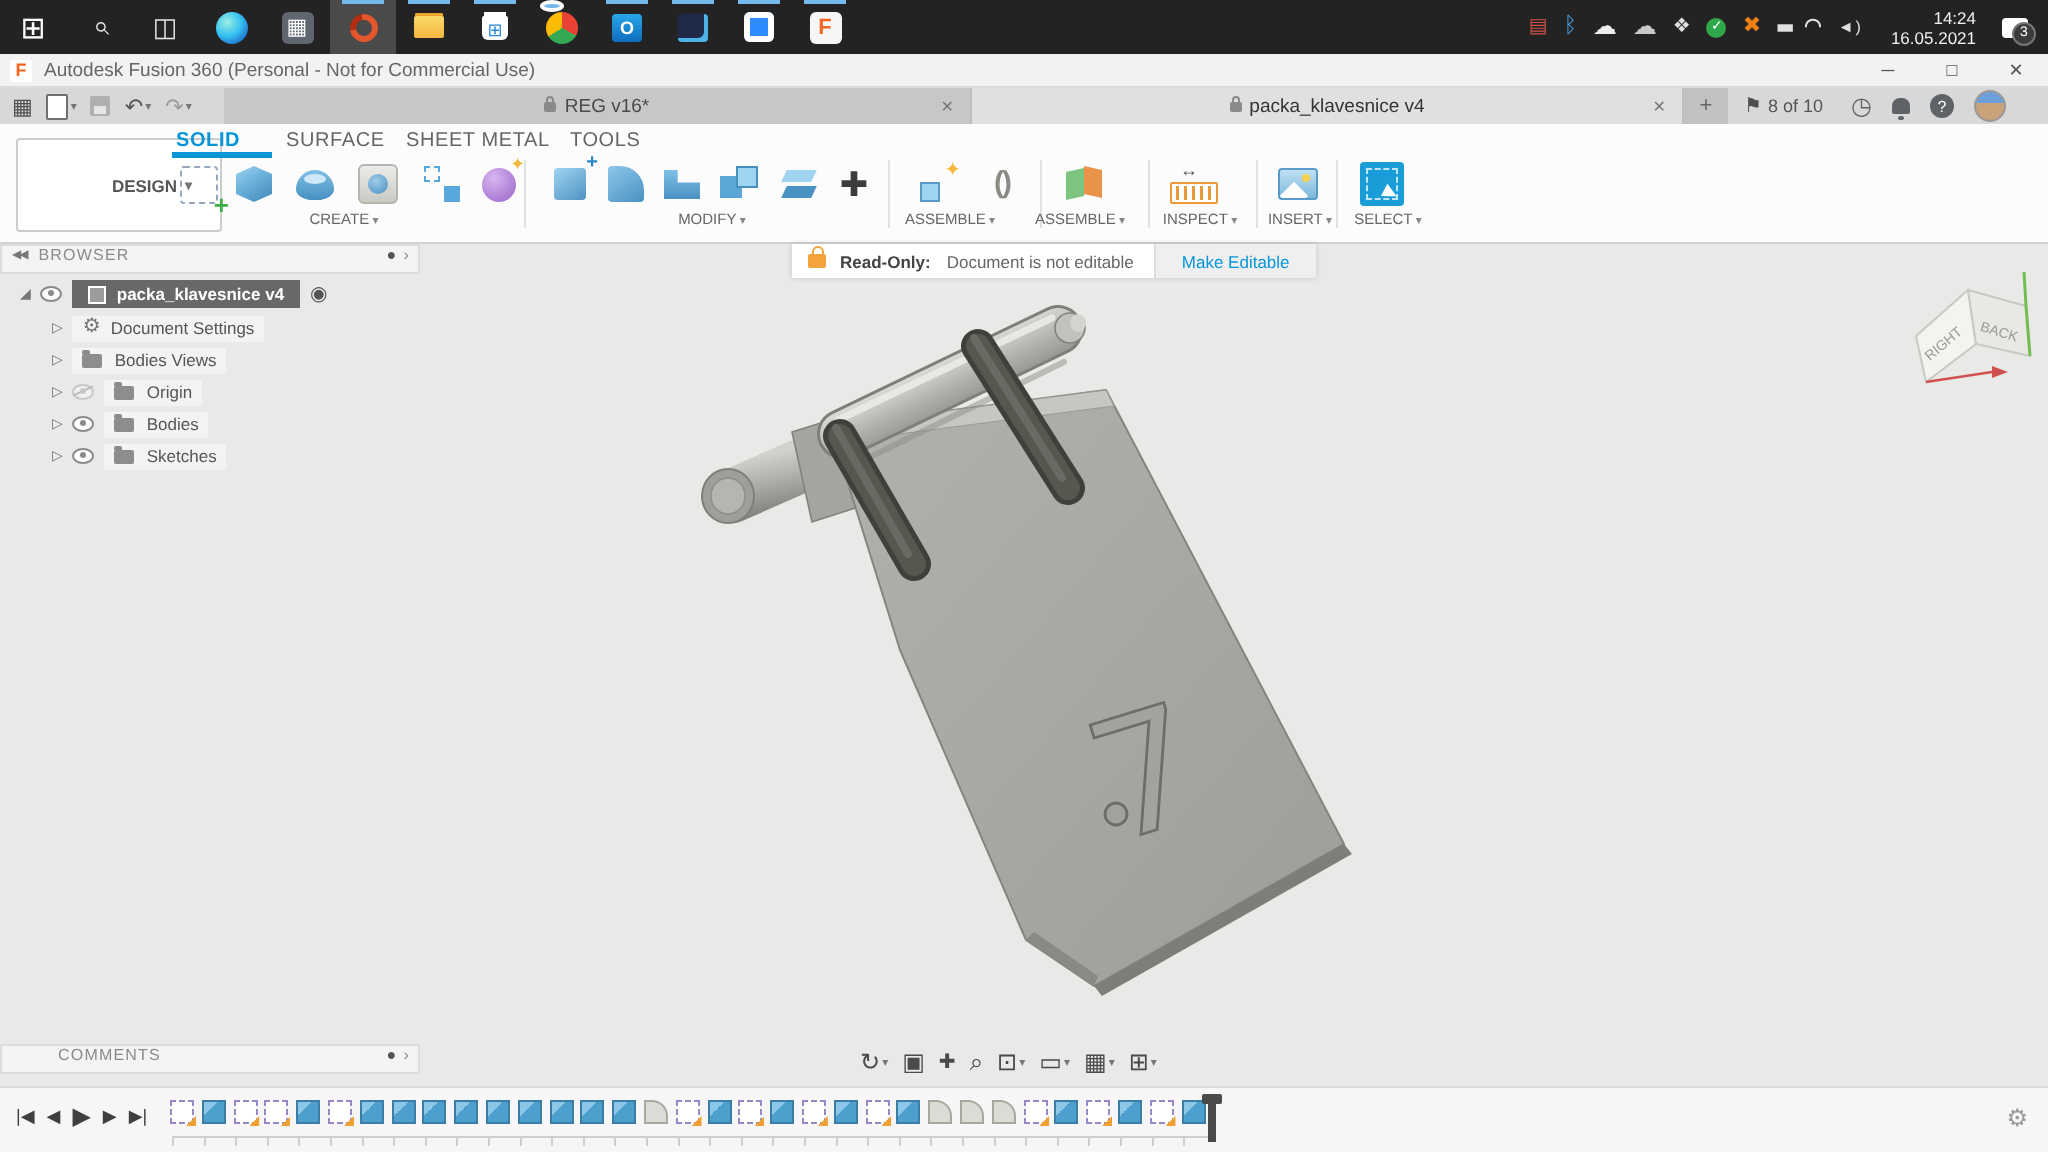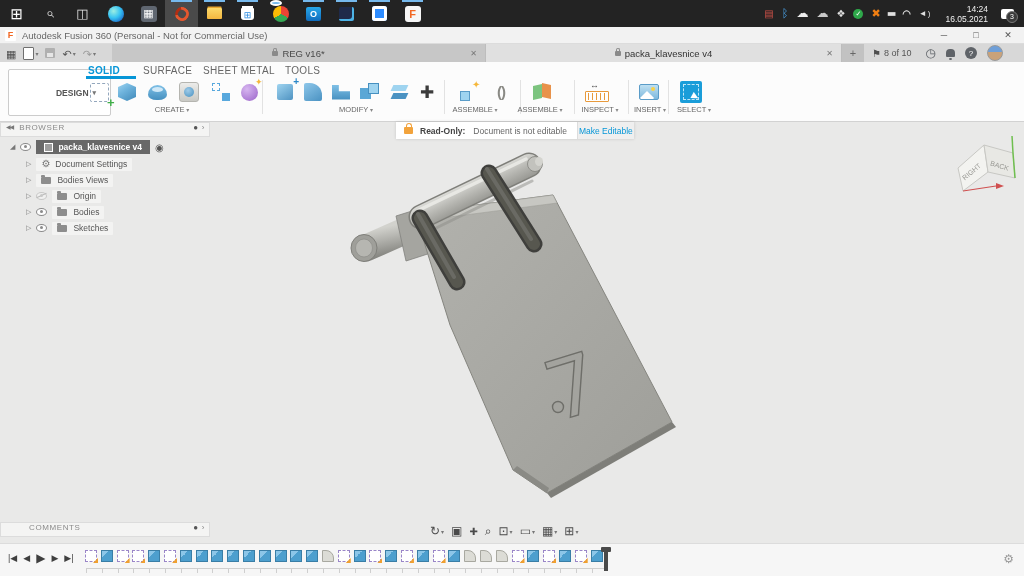--- a/index.html
+++ b/index.html
@@ -180,21 +180,21 @@
   .cube-ic{width:9px;height:9px;border:1px solid #fff;background:#9c9c9c;box-sizing:border-box;}
   .target-ic{font-size:10px;color:#555;margin-left:5px;}
   
   #readonly-banner{position:absolute;left:396px;top:0;height:17px;background:#fff;display:flex;align-items:center;
     font-size:8.5px;box-shadow:0 0 3px rgba(0,0,0,.15);}
   .lockic{width:9px;height:7px;background:#f2a33c;border-radius:1px;position:relative;margin:0 7px 0 8px;flex:none;}
   .lockic::before{content:"";position:absolute;top:-4px;left:1.5px;width:6px;height:4px;border:1.5px solid #f2a33c;
     border-bottom:none;border-radius:3px 3px 0 0;box-sizing:border-box;}
   #readonly-label{font-weight:bold;color:#444;margin-right:8px;}
   #readonly-msg{color:#666;margin-right:10px;}
-  #make-editable{height:17px;display:flex;align-items:center;padding:0 1px;background:#efefef;
+  #make-editable{height:17px;display:flex;align-items:center;padding:0 13px;background:#efefef;
     border-left:1px solid #ddd;color:#0696d7;}
   
   #nav-icons{position:absolute;left:430px;top:402px;display:flex;align-items:center;gap:7px;}
   .nav-ic{font-size:12px;color:#4a4a4a;display:flex;align-items:center;}
   .nav-ic.caret::after{content:"▾";font-size:6px;color:#777;margin-left:1px;}
   .nav-orbit::before{content:"↻";}
   .nav-look-at::before{content:"▣";}
   .nav-pan::before{content:"✚";font-size:10px;}
   .nav-zoom::before{content:"⌕";}
   .nav-fit::before{content:"⊡";}

